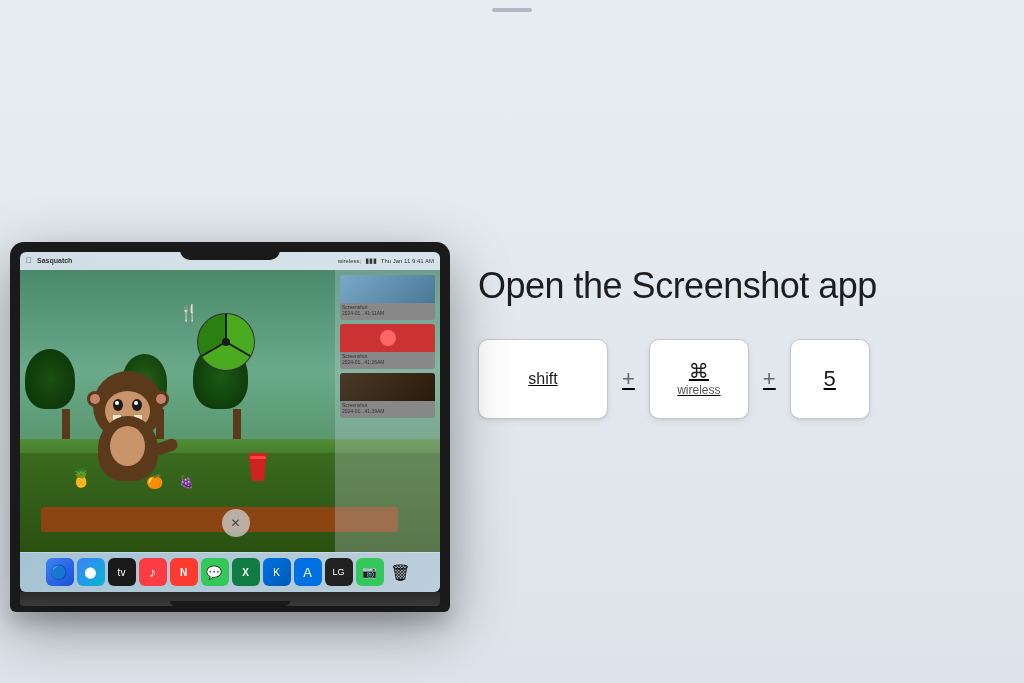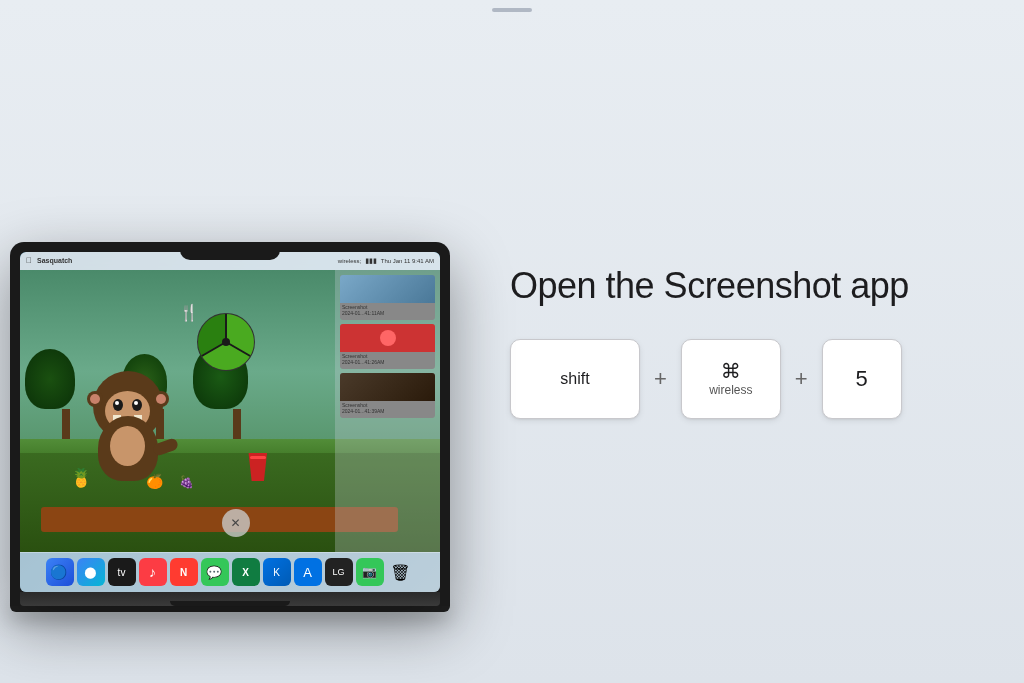--- a/index.html
+++ b/index.html
@@ -342,38 +342,39 @@
       width: 100%;
       height: 6px;
       background: #222;
       border-radius: 0 0 16px 16px;
       box-shadow: 0 4px 20px rgba(0,0,0,0.5);
     }
 
     
     .content-section {
       flex: 1;
-      padding-left: 60px;
+      padding-left: 28px;
       display: flex;
       flex-direction: column;
       gap: 32px;
     }
 
     .section-title {
       font-size: 36px;
       font-weight: 400;
       color: #1d1d1f;
       letter-spacing: -0.5px;
       line-height: 1.2;
     }
 
     .keyboard-shortcut {
       display: flex;
       align-items: center;
       gap: 14px;
+      text-decoration: underline;
     }
 
     .key-cap {
       background: #ffffff;
       border: 1.5px solid #c8c8cc;
       border-radius: 10px;
       display: flex;
       flex-direction: column;
       align-items: center;
       justify-content: center;

